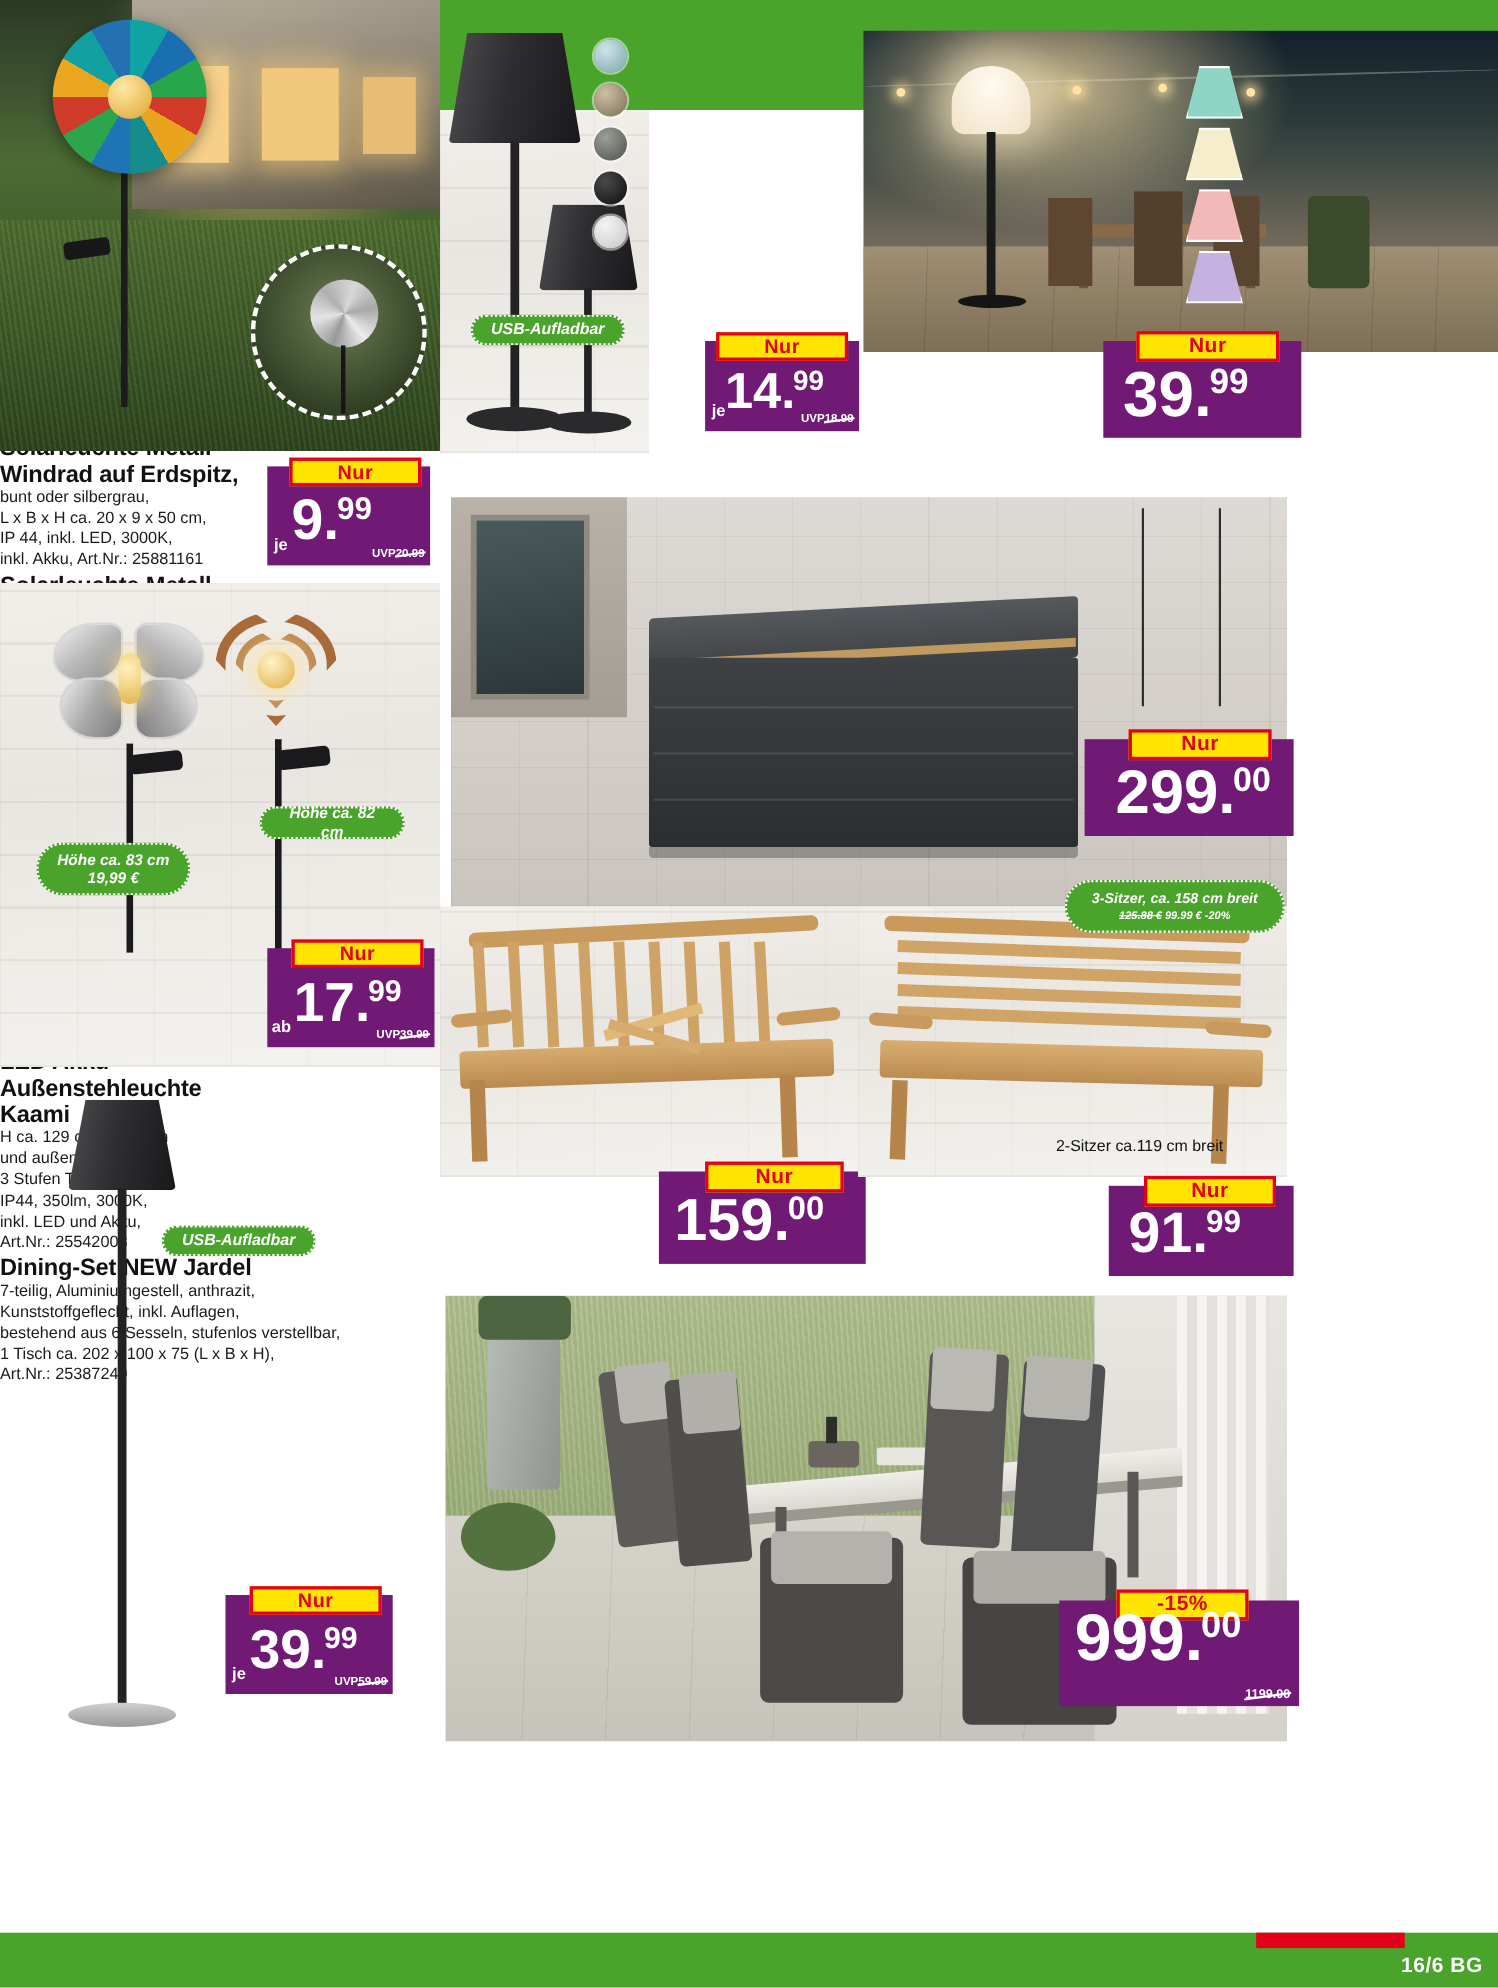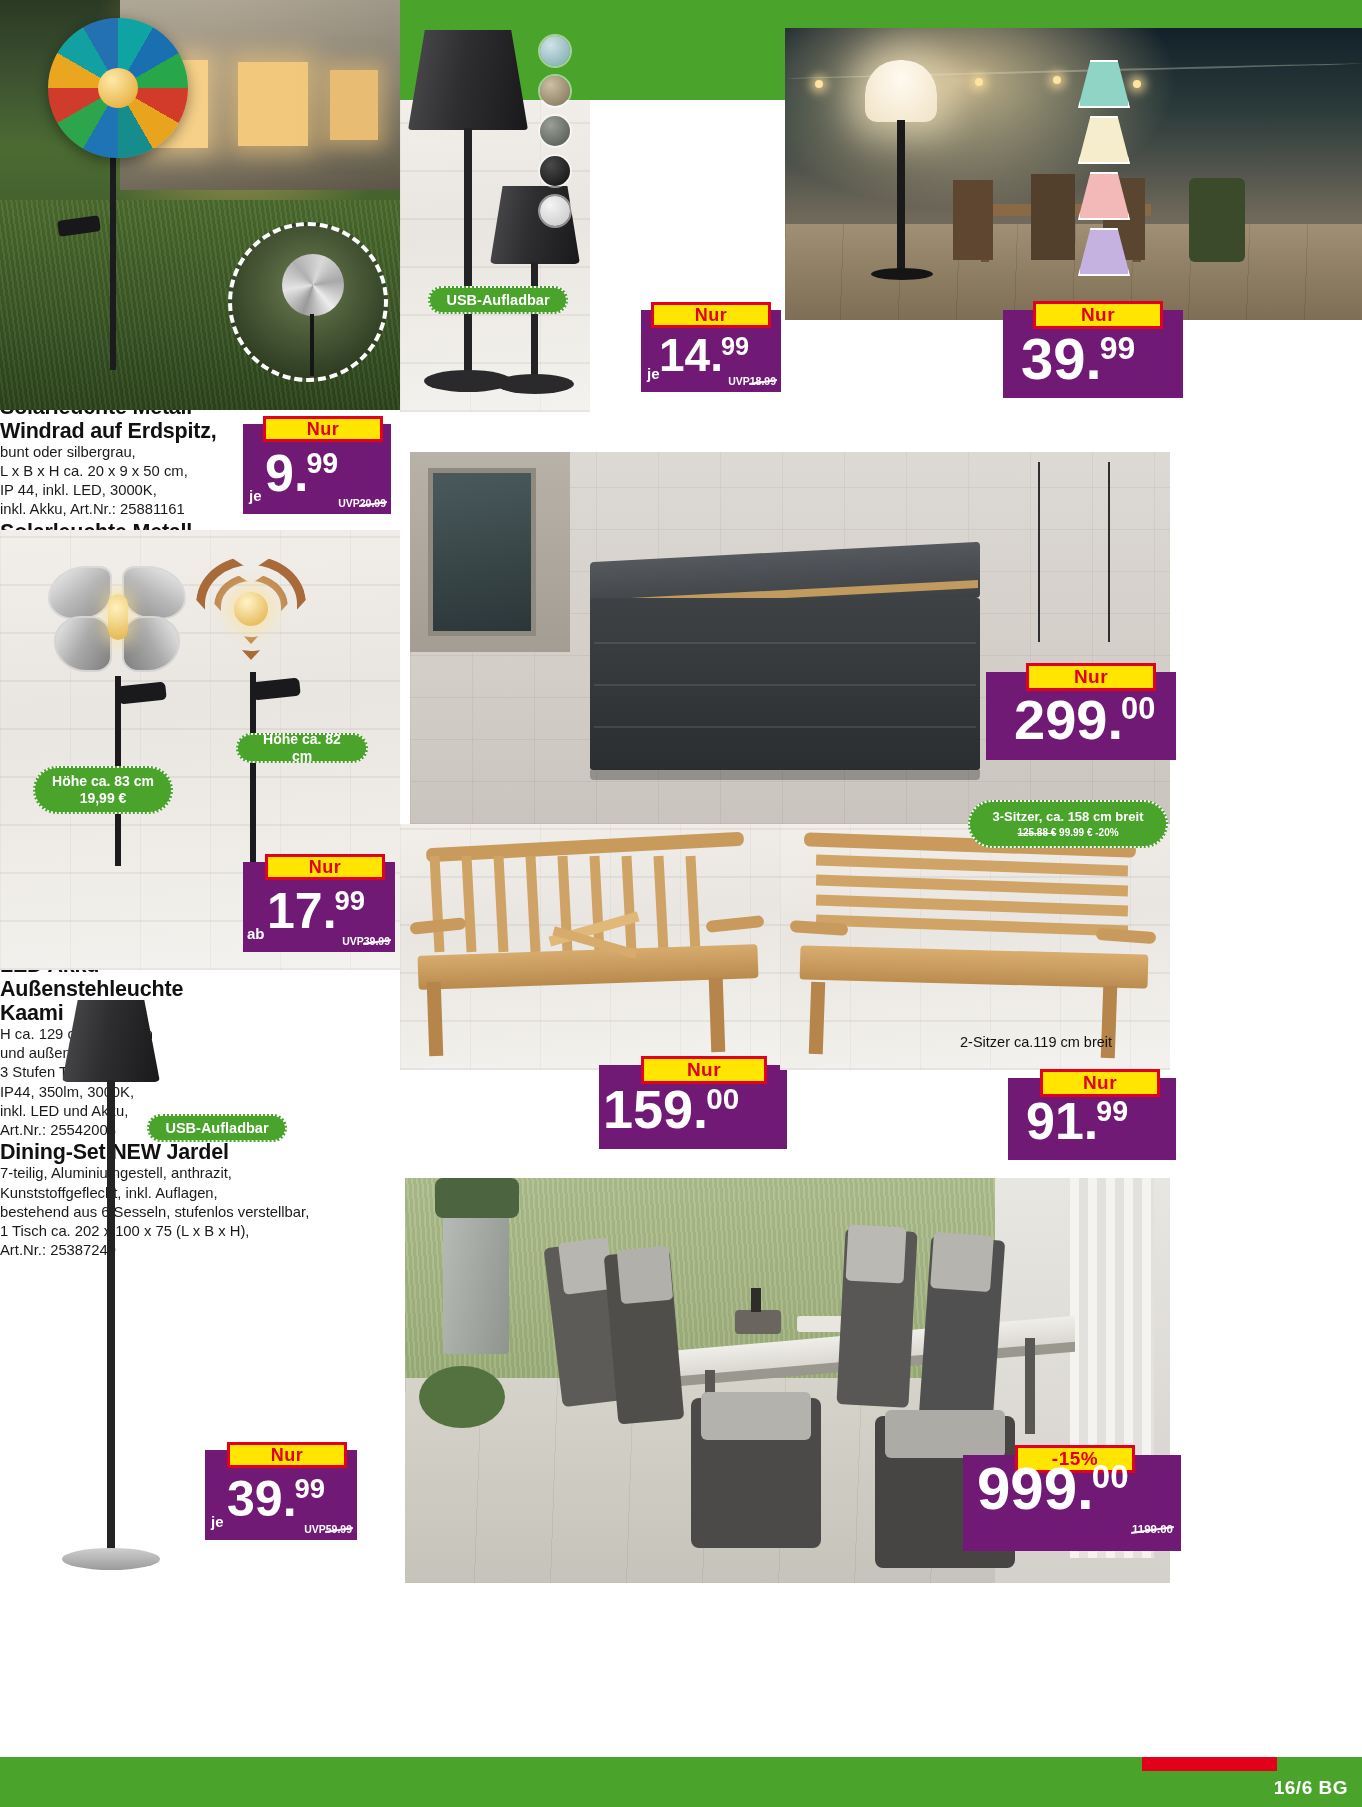--- a/index.html
+++ b/index.html
@@ -83,20 +83,21 @@
     background:#4aa32b;
     color:#fff;
     border-radius:999px;
     border:2px dotted #ffffff;
     text-align:center;
     font-weight:600;
     display:flex; align-items:center; justify-content:center;
     flex-direction:column;
     line-height:1.25;
     padding:3px 14px;
+    font-style:italic;
   }
 
   
   .footer-band {
     position:absolute; left:0; bottom:0; width:1362px; height:50px;
     background:#4aa32b;
   }
   .footer-red {
     position:absolute; right:85px; bottom:36px; width:135px; height:14px;
     background:#e2001a;
@@ -415,21 +416,21 @@
   </div>
 
   <div class="title" style="left:408px; top:1072px; width:230px; font-size:21.5px;">Bank Talana</div>
   <div class="desc" style="left:408px; top:1098px; width:230px; font-size:14.8px; white-space:pre-line;">Akazienholz, geölt, mit
 Klapptisch in der Mitte,
 3 Sitzer, ca. 159 cm breit,
 Art.Nr.: 21318937</div>
 
   <div class="pricebox" style="left:599px; top:1065px; width:188px; height:84px;">
     <div class="nur" style="left:42px; top:-9px; width:126px; height:28px; line-height:22px; font-size:19px;">Nur</div>
-    <div class="amount" style="left:4px; top:20px; font-size:54px;">
+    <div class="amount" style="left:14px; top:20px; font-size:54px;">
       <span>159</span><span class="dot">.</span><span class="cents">00</span>
     </div>
   </div>
 
   <div class="photo bg-wood" style="left:780px; top:824px; width:390px; height:246px;"></div>
   <div style="position:absolute;left:790px;top:826px;width:370px;height:240px;">
     <div style="position:absolute;left:14px;top:12px;width:332px;height:14px;background:#c99a5c;border-radius:6px;transform:rotate(2deg);"></div>
     <div style="position:absolute;left:26px;top:34px;width:312px;height:11px;background:#d0a466;transform:rotate(2deg);"></div>
     <div style="position:absolute;left:26px;top:54px;width:312px;height:11px;background:#d0a466;transform:rotate(2deg);"></div>
     <div style="position:absolute;left:26px;top:74px;width:312px;height:11px;background:#d0a466;transform:rotate(2deg);"></div>
@@ -549,21 +550,21 @@
 Kunststoffgeflecht, inkl. Auflagen,
 bestehend aus 6 Sesseln, stufenlos verstellbar,
 1 Tisch ca. 202 x 100 x 75 (L x B x H),
 Art.Nr.: 25387249</div>
 
   <div class="pricebox" style="left:963px; top:1455px; width:218px; height:96px;">
     <div class="nur" style="left:52px; top:-10px; width:120px; height:28px; line-height:22px; font-size:19px;">-15%</div>
     <div class="amount" style="left:14px; top:6px; font-size:60px;">
       <span>999</span><span class="dot">.</span><span class="cents">00</span>
     </div>
-    <div class="uvp" style="right:8px; bottom:16px; font-size:11.5px;margin-top:28px;">
+    <div class="uvp" style="right:8px; bottom:4px; font-size:11.5px;margin-top:28px;">
       <span class="strike">1199.00</span>
     </div>
   </div>
 
   <div class="footer-band"></div>
   <div class="footer-red"></div>
   <div class="pagenum">16/6 BG</div>
 
 </div>
 

